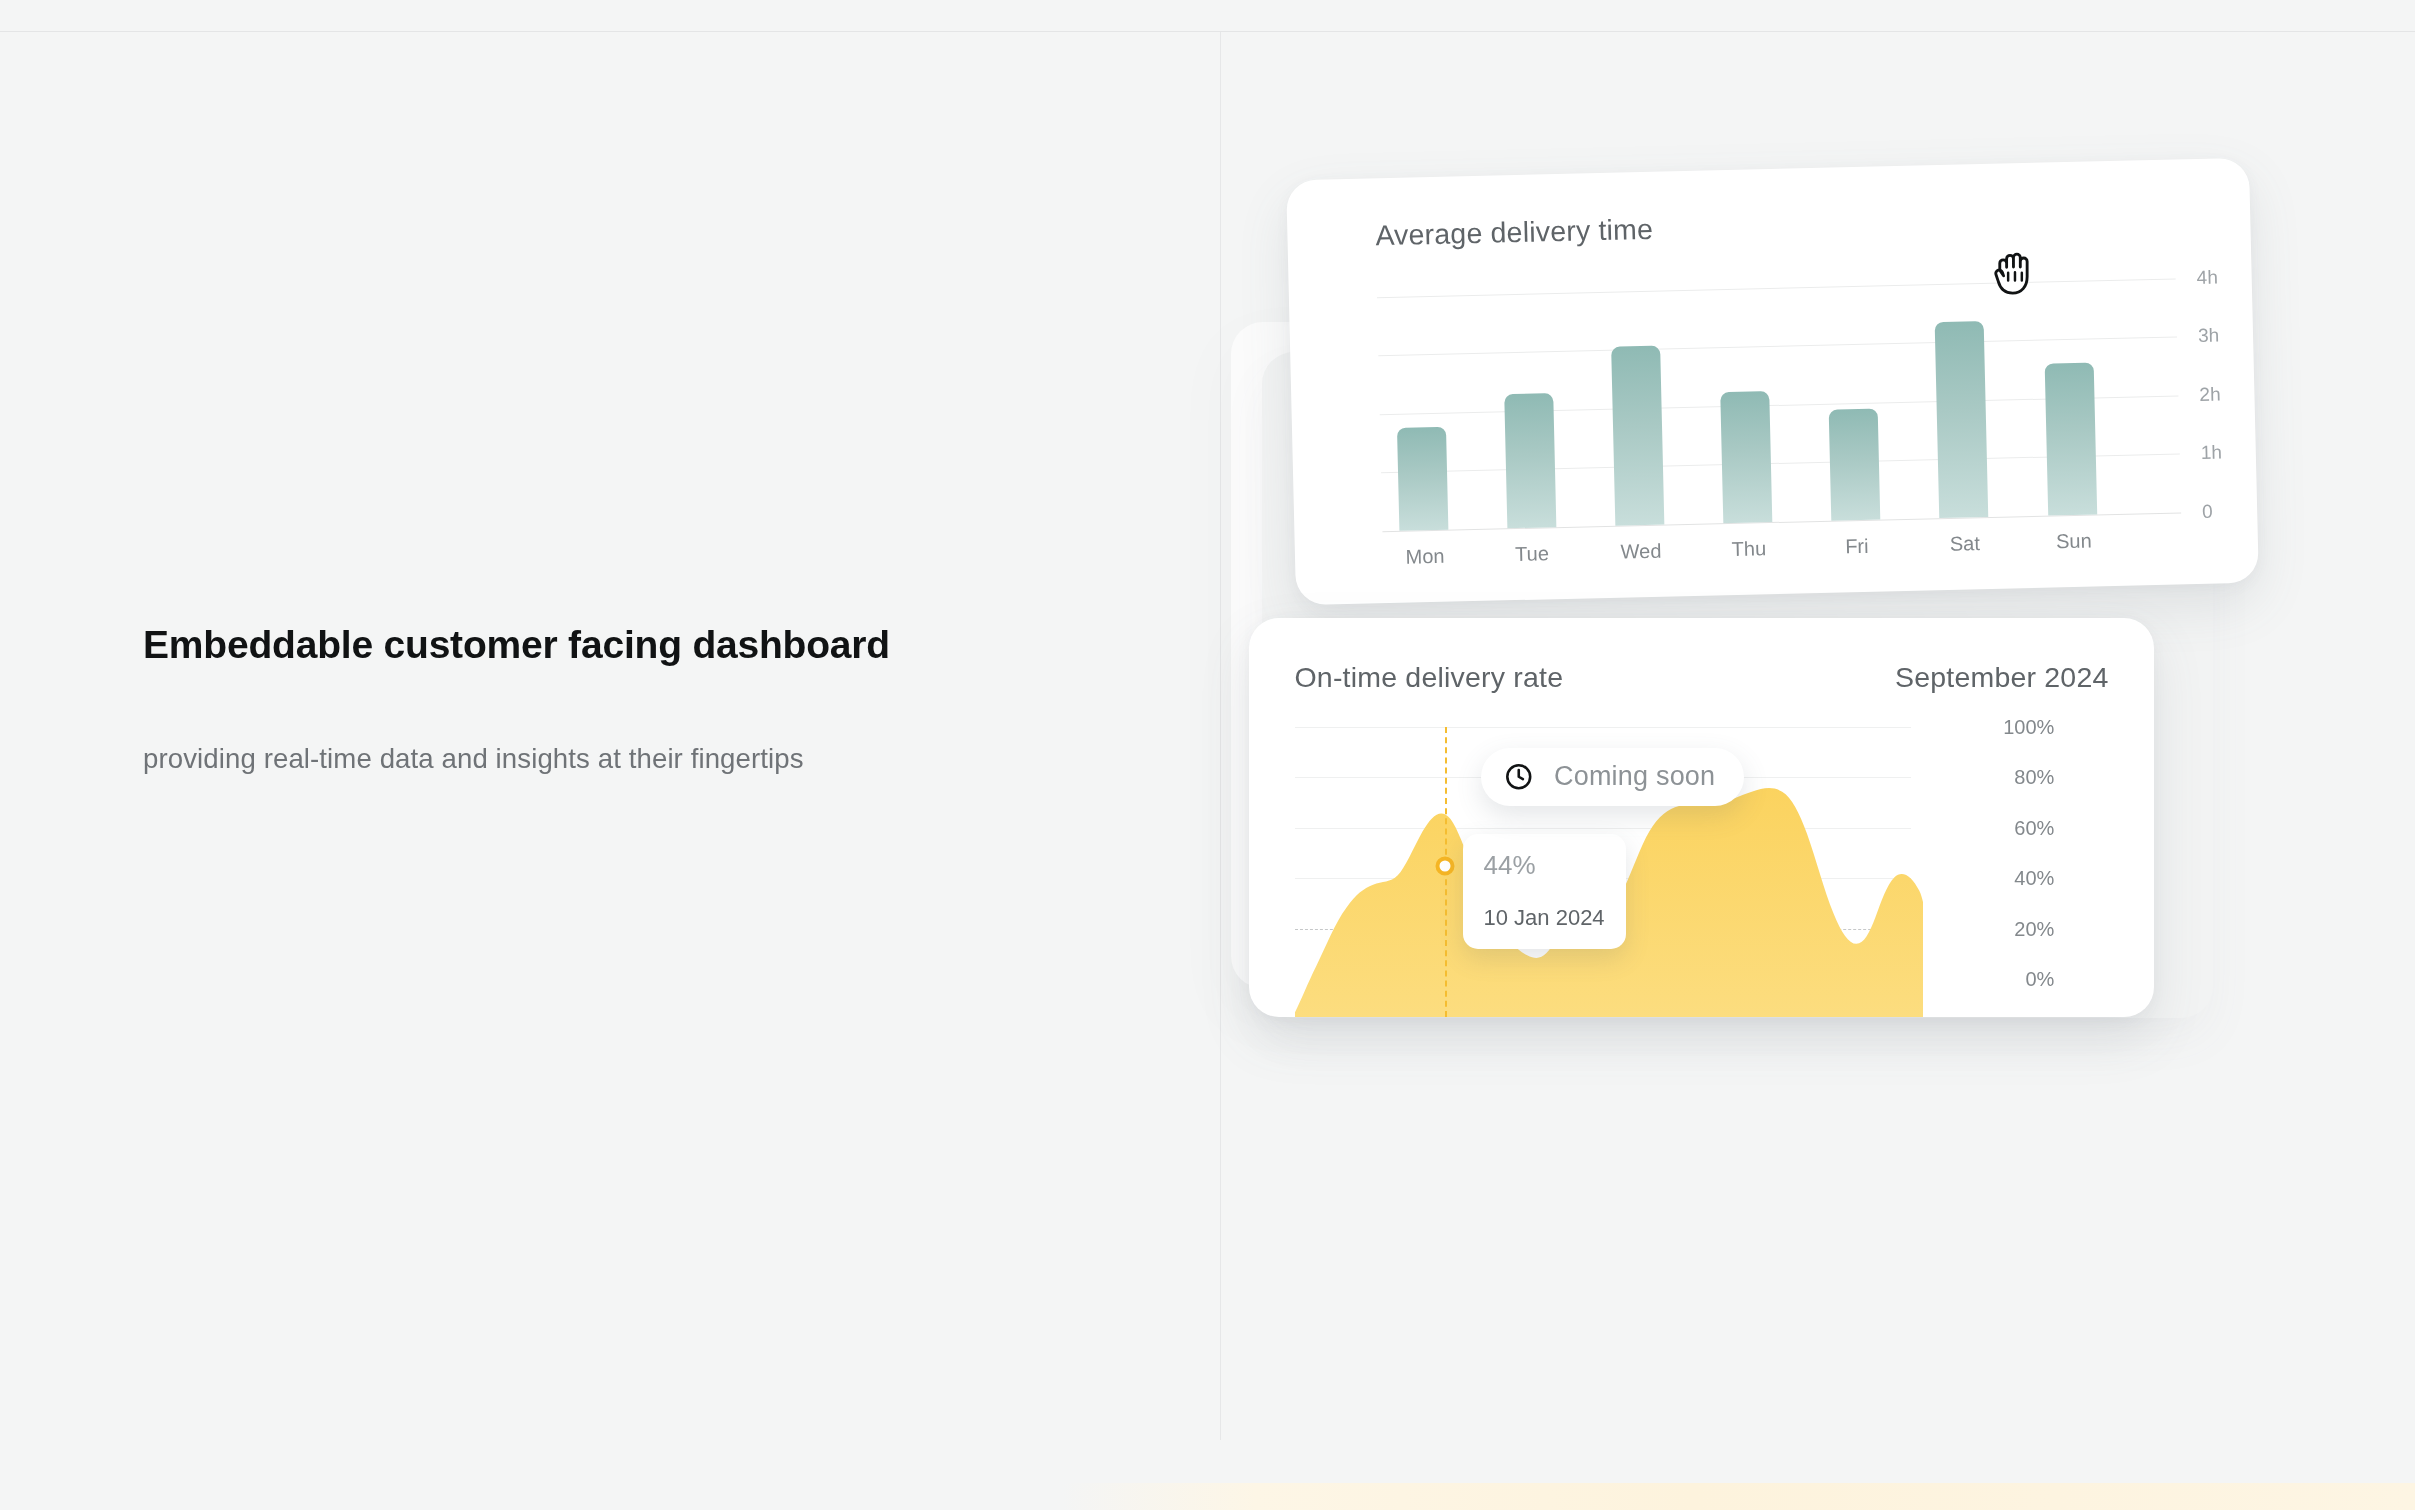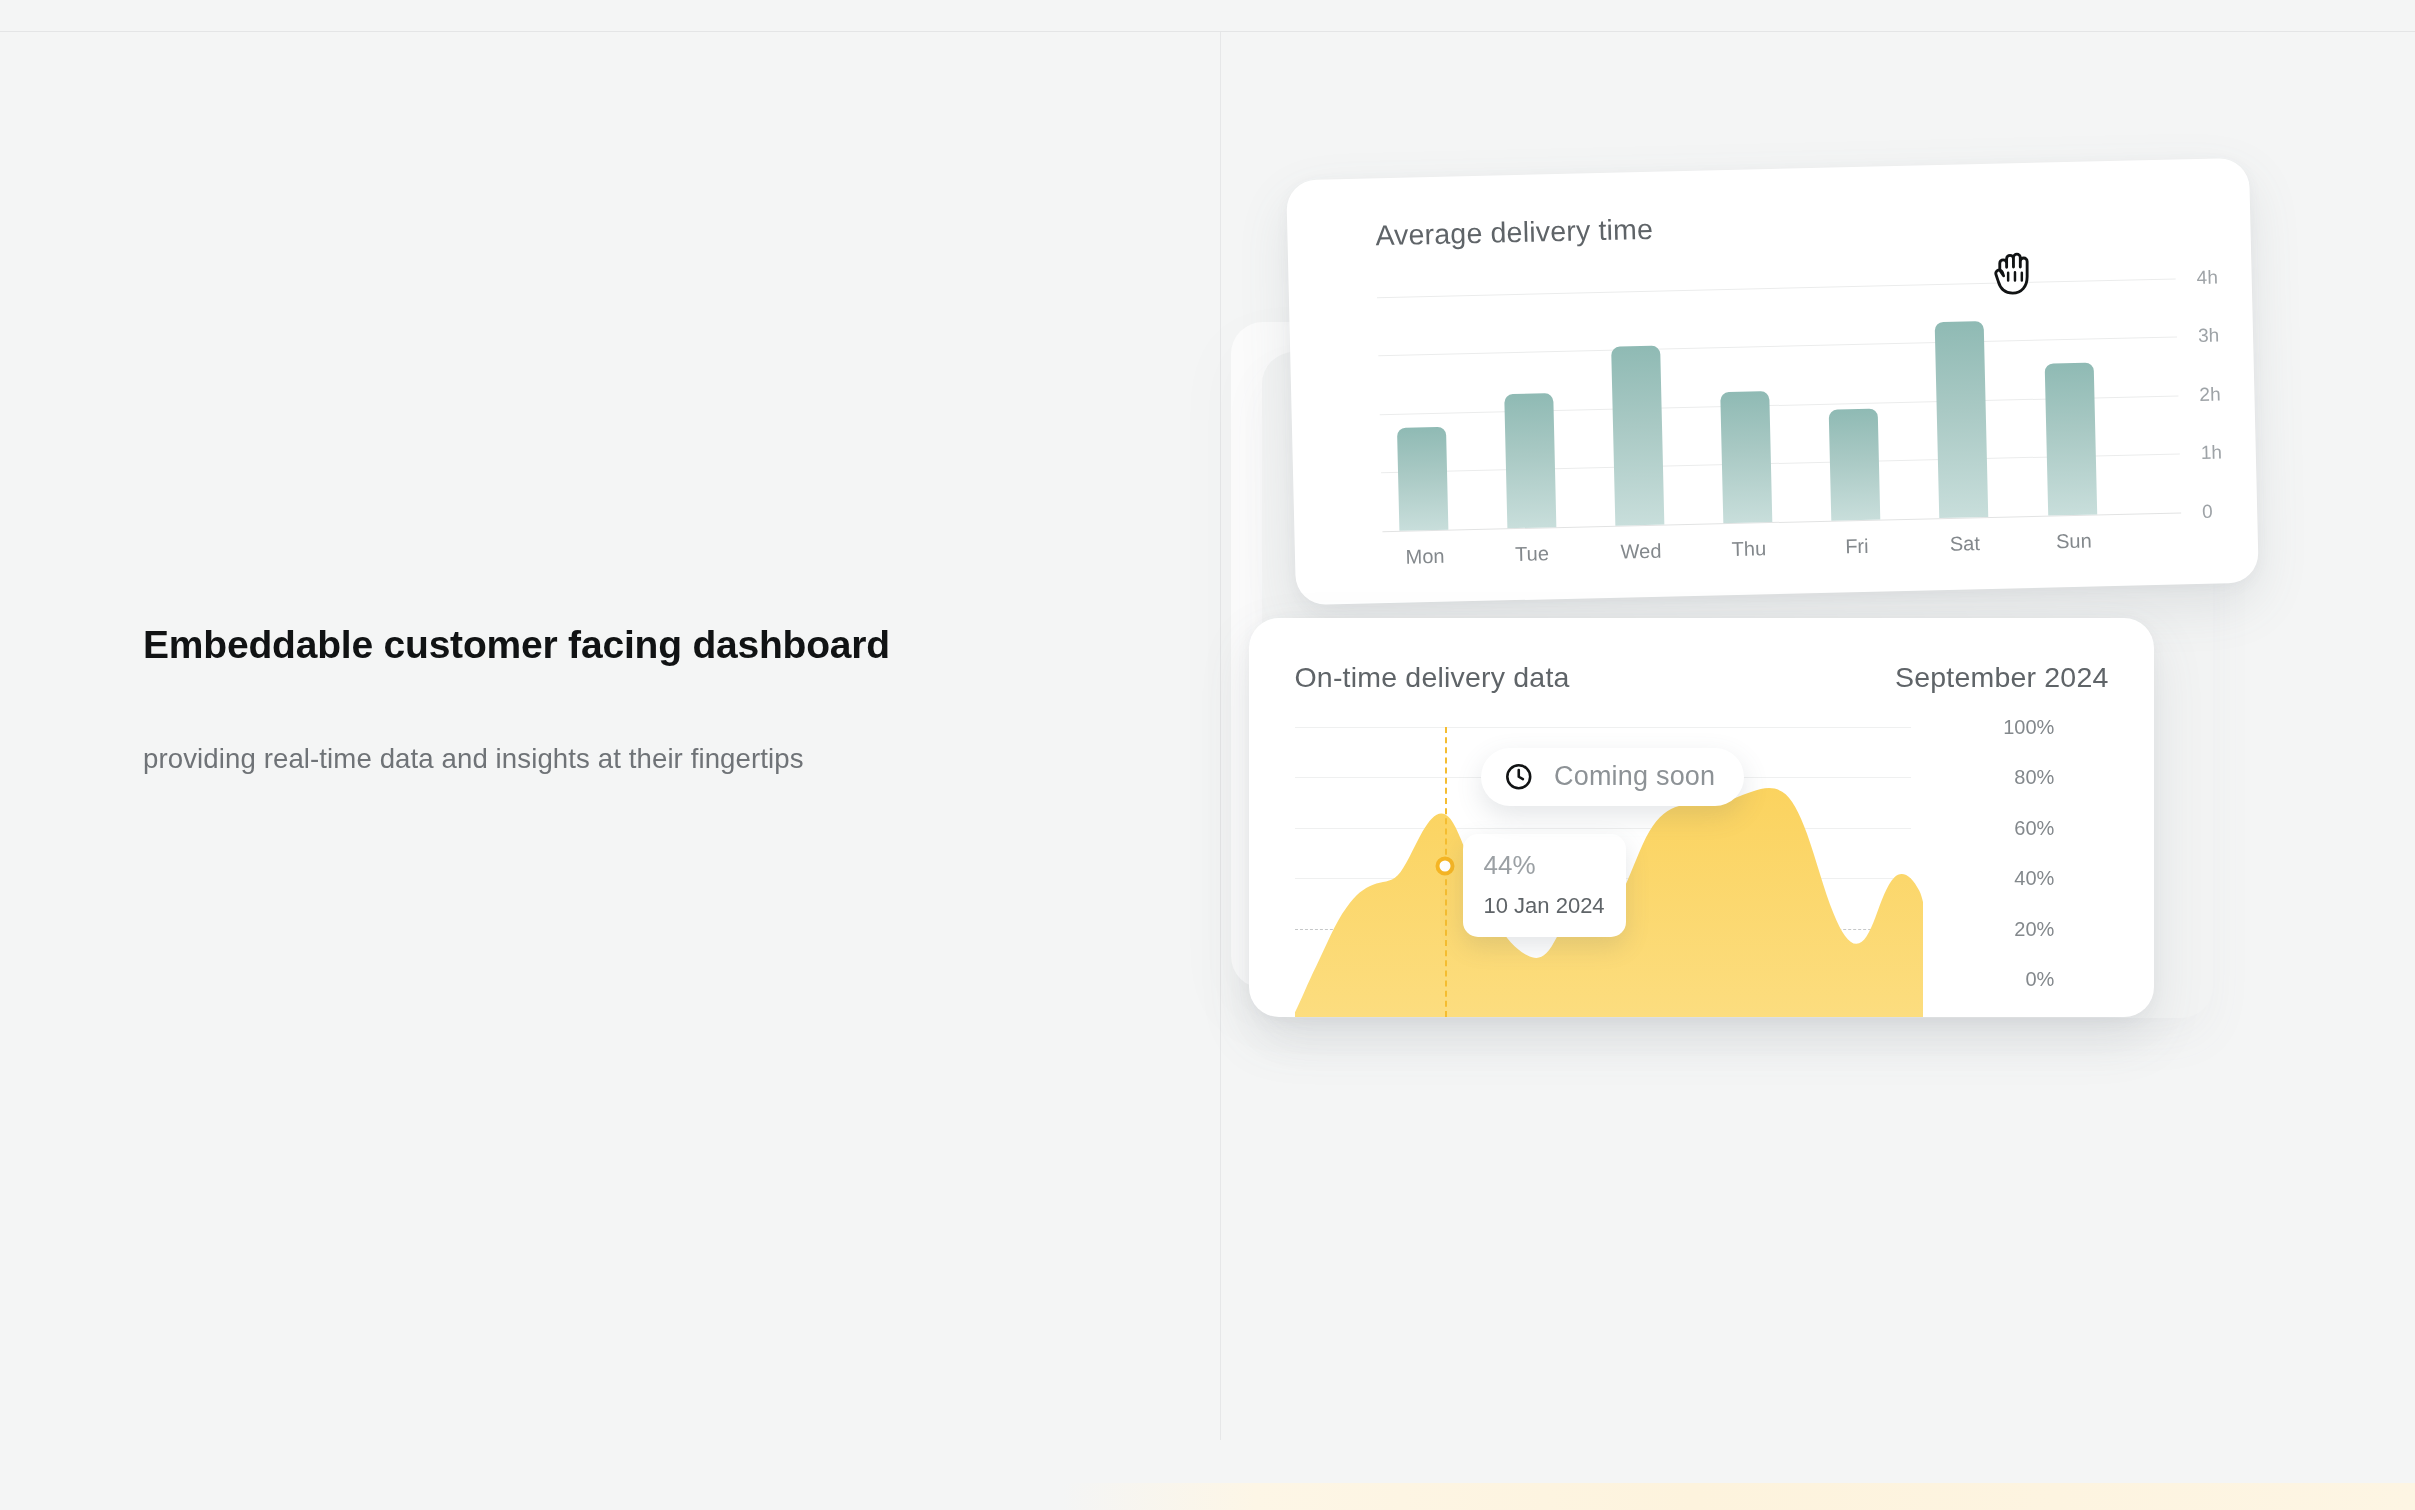--- a/index.html
+++ b/index.html
@@ -256,21 +256,21 @@
   }
   .tip-box .v1 {
     font-size: 26px;
     color: #9ba0a4;
     line-height: 1.25;
   }
   .tip-box .v2 {
     font-size: 22px;
     color: #5f6468;
     line-height: 1.3;
-    margin-top: 10px;
+    margin-top: 22px;
   }
 
   
   .grab-cursor {
     position: absolute;
     left: 1988px;
     top: 245px;
     width: 57px;
     height: 59px;
     z-index: 40;
@@ -324,21 +324,21 @@
       <div class="xtick" style="left:149px; top:249px;">Tue</div>
       <div class="xtick" style="left:258px; top:249px;">Wed</div>
       <div class="xtick" style="left:366px; top:249px;">Thu</div>
       <div class="xtick" style="left:474px; top:249px;">Fri</div>
       <div class="xtick" style="left:582px; top:249px;">Sat</div>
       <div class="xtick" style="left:691px; top:249px;">Sun</div>
     </div>
   </div>
 
   <div class="panel card-area">
-    <div class="card-title">On-time delivery data</div>
+    <div class="card-title">On-time delivery rate</div>
     <div class="card-period">September 2024</div>
 
     <div class="area-plot">
 
       <div class="area-grid" style="top:0px;"></div>
       <div class="area-grid" style="top:50px;"></div>
       <div class="area-grid" style="top:101px;"></div>
       <div class="area-grid" style="top:151px;"></div>
 
       <div class="dash-h" style="top:202px;"></div>

